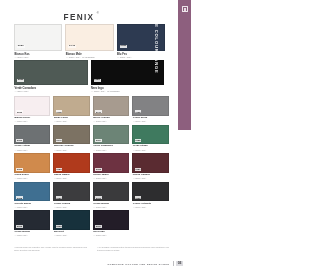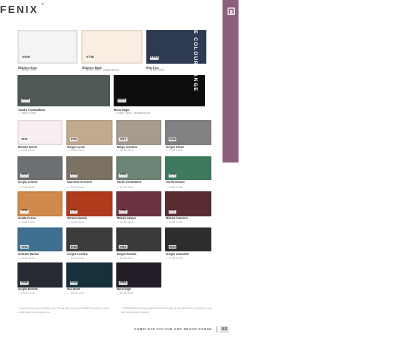--- a/index.html
+++ b/index.html
@@ -54,26 +54,26 @@
     color:#ffffff;
     font-size:4.1px;
     letter-spacing:0.85px;
     font-weight:700;
     text-transform:uppercase;
   }
 
   
   #header {
     position:absolute;
-    top:0; left:0;
+    top:10px; left:0;
     width:170px;
     height:14px;
     display:flex;
     align-items:center;
-    justify-content:flex-start;
+    justify-content:center;
     padding-right:12px;
   }
   #brand-logo {
     font-size:8.2px;
     font-weight:700;
     letter-spacing:1.35px;
     color:#3a3a3c;
     position:relative;
   }
   #brand-logo .tm {

